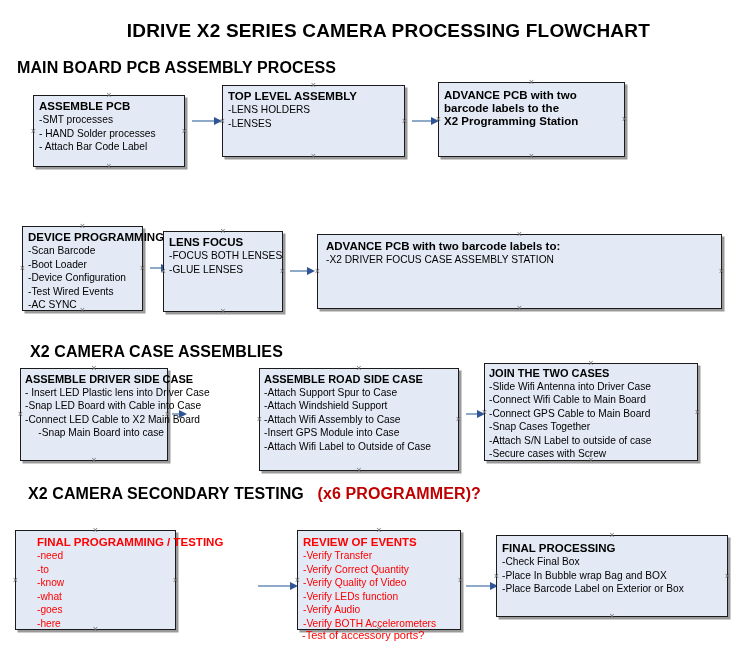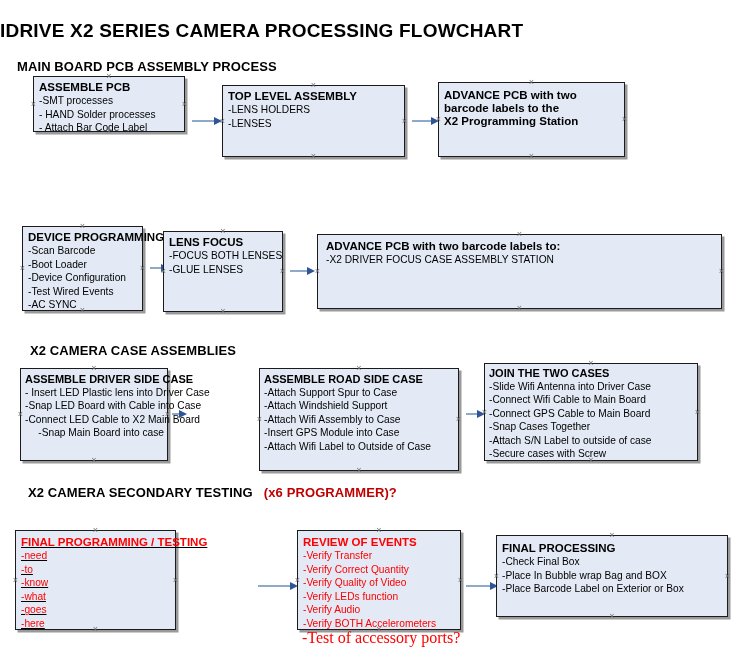--- a/index.html
+++ b/index.html
@@ -4,25 +4,25 @@
 <style>
   html,body{margin:0;padding:0;}
   body{
     width:747px;height:662px;background:#ffffff;
     font-family:"Liberation Sans", sans-serif;
     color:#000000;position:relative;overflow:hidden;
   }
   #canvas{position:relative;width:747px;height:662px;}
 
   .doc-title{
-    position:absolute;left:0;top:20px;width:650px;text-align:left;
+    position:absolute;left:0;top:20px;width:650px;text-align:right;
     font-size:19px;font-weight:bold;letter-spacing:.2px;color:#000;
   }
   .sec-head{
-    position:absolute;font-size:13px;font-weight:bold;color:#000;
+    position:absolute;font-size:16px;font-weight:bold;color:#000;
     white-space:nowrap;letter-spacing:.1px;
   }
   .sec-head .accent{color:#c00000;}
 
   
   .box{
     position:absolute;box-sizing:border-box;
     background:#e3eaf5;border:1px solid #1b1b1b;
     box-shadow:2.5px 2.5px 0 0 #9a9a9a;
   }
@@ -33,21 +33,21 @@
   .box-line{
     font-size:10.2px;line-height:1.33;color:#000;white-space:nowrap;
   }
   .box-inner{position:absolute;left:5px;right:3px;top:4px;}
   .box.red .box-title{color:#ff0000;}
   .box.red .box-line{color:#ff0000;}
   .box.tight .box-title{font-size:11px;}
 
   
   .overflow-line{
-    position:absolute;font-size:16px;color:#ff0000;white-space:nowrap;font-family:Liberation Serif, serif;
+    position:absolute;font-size:11px;color:#ff0000;white-space:nowrap;
   }
 
   
   .arrow{position:absolute;height:2px;background:#8faac8;}
   .arrow::after{
     content:"";position:absolute;right:-7px;top:-3.5px;
     width:0;height:0;border-top:4.5px solid transparent;
     border-bottom:4.5px solid transparent;border-left:8px solid #2f5597;
   }
   
@@ -63,21 +63,21 @@
 <body>
 
 <div id="canvas">
 
   <div class="doc-title">IDRIVE X2  SERIES CAMERA PROCESSING FLOWCHART</div>
 
   <div class="sec-head" style="left:17px;top:59px;">
     <span>MAIN BOARD PCB ASSEMBLY PROCESS</span>
   </div>
 
-  <div class="box" style="left:33px;top:76px;width:152px;height:56px;">
+  <div class="box" style="left:33px;top:95px;width:152px;height:72px;">
     <div class="box-inner">
       <div class="box-title">ASSEMBLE PCB</div>
       <div class="box-line">-SMT processes</div>
       <div class="box-line">- HAND Solder processes</div>
       <div class="box-line">- Attach Bar Code Label</div>
     </div>
     <span class="handle" style="left:50%;top:-4px;margin-left:-3.5px;"></span>
     <span class="handle" style="left:50%;bottom:-4px;margin-left:-3.5px;"></span>
     <span class="handle" style="left:-4px;top:50%;margin-top:-3.5px;"></span>
     <span class="handle" style="right:-4px;top:50%;margin-top:-3.5px;"></span>
@@ -206,21 +206,21 @@
     <span class="handle" style="left:-4px;top:50%;margin-top:-3.5px;"></span>
     <span class="handle" style="right:-4px;top:50%;margin-top:-3.5px;"></span>
   </div>
 
   <div class="sec-head" style="left:28px;top:485px;">
     <span>X2 CAMERA SECONDARY TESTING</span>
     <span>&nbsp; </span><span class="accent">(x6 PROGRAMMER)?</span>
   </div>
 
   <div class="box red" style="left:15px;top:530px;width:161px;height:100px;">
-    <div class="box-inner" style="left:5px;top:5px;text-decoration:underline;">
+    <div class="box-inner" style="left:21px;top:5px;">
       <div class="box-title">FINAL PROGRAMMING / TESTING</div>
       <div class="box-line">-need</div>
       <div class="box-line">-to</div>
       <div class="box-line">-know</div>
       <div class="box-line">-what</div>
       <div class="box-line">-goes</div>
       <div class="box-line">-here</div>
     </div>
     <span class="handle" style="left:50%;top:-4px;margin-left:-3.5px;"></span>
     <span class="handle" style="left:50%;bottom:-4px;margin-left:-3.5px;"></span>

